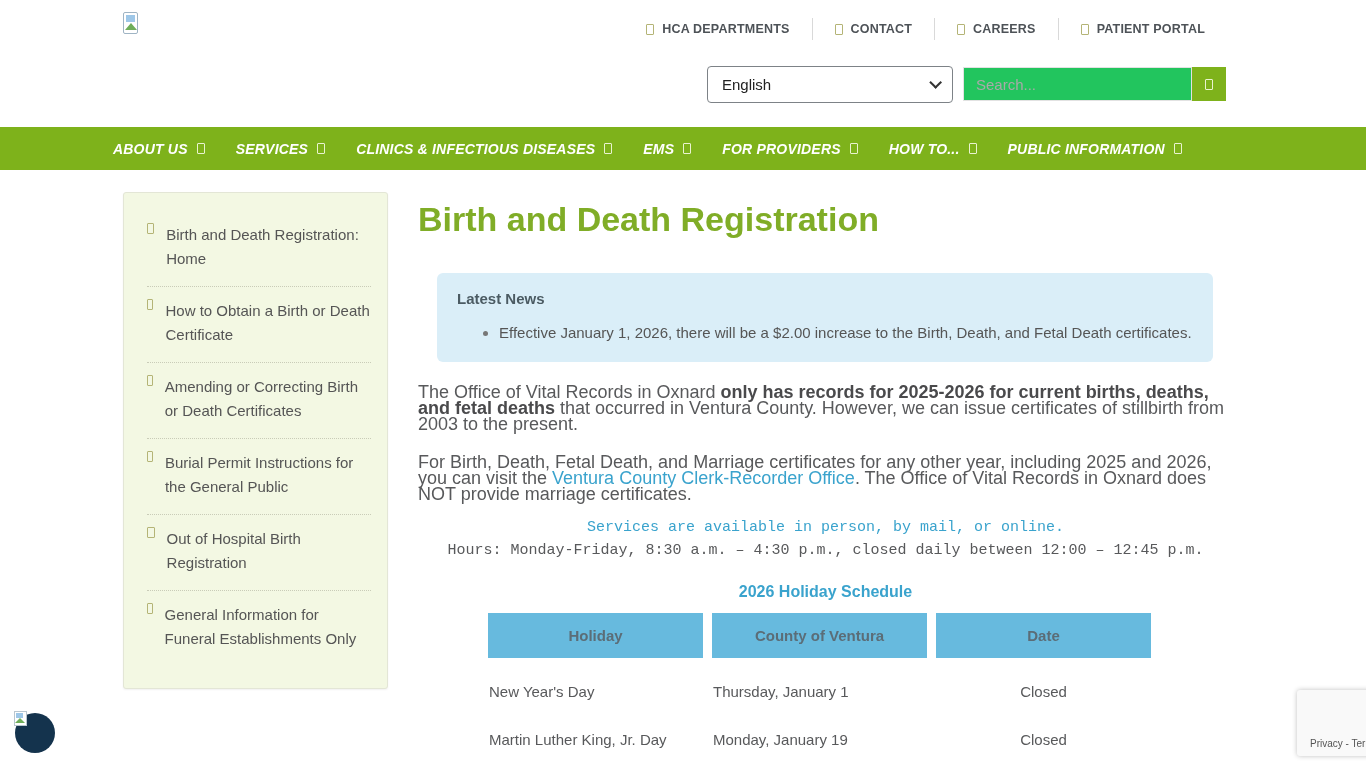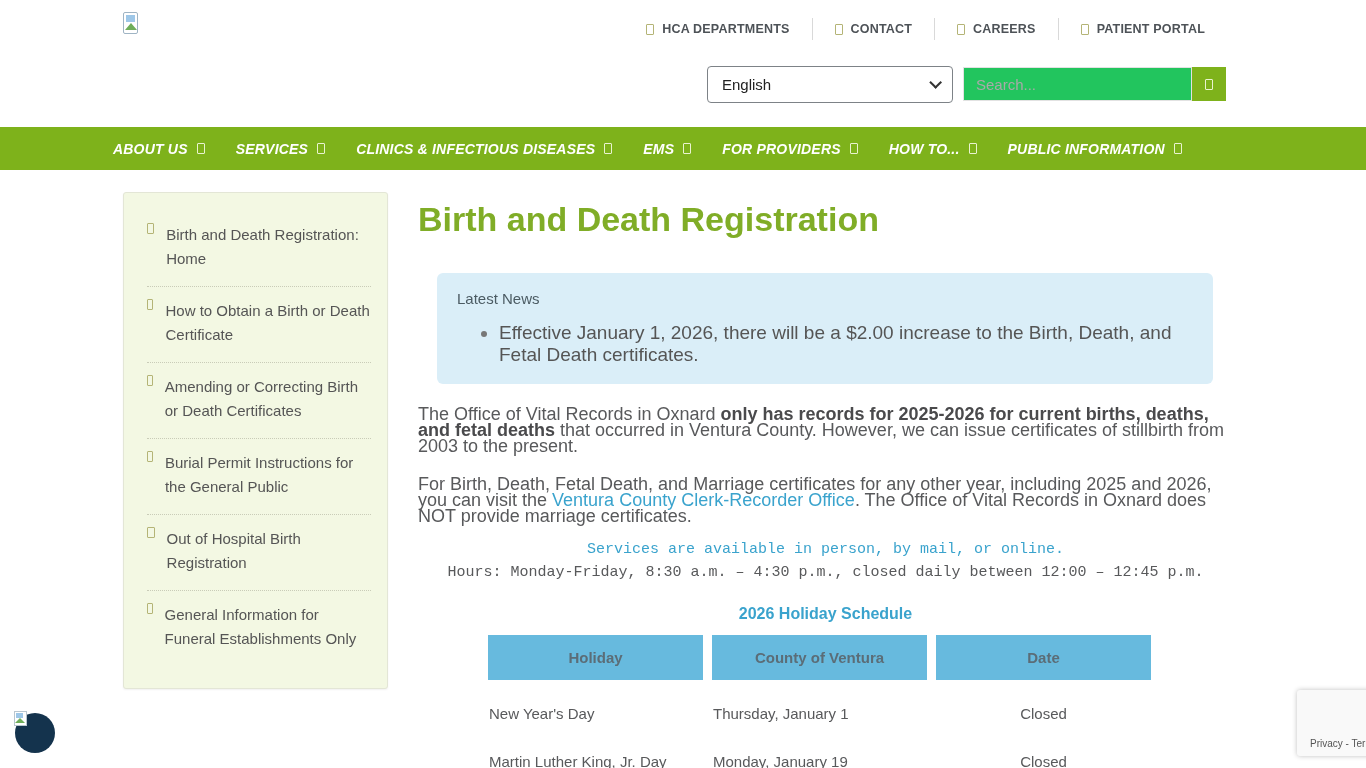--- a/index.html
+++ b/index.html
@@ -51,23 +51,23 @@
   .side-item { display:flex; gap:12px; padding:10px 0 13px 0; cursor:pointer; }
   .side-item .txt { font-size:15px; line-height:24px; color:#555; }
   .side-sep { border-top:1px dotted #c9ccb8; margin:2px 0; }
 
   .main { position:absolute; left:418px; top:0; width:815px; }
 
   .page-title { margin-top:30px; font-size:34px; font-weight:bold; color:#80ad27; }
 
   .news-box { margin:34px 0 0 19px; width:776px; background:#daeef8; border-radius:6px;
     padding:17px 20px 18px 20px; }
-  .news-title { font-size:15px; font-weight:normal; color:#4b5b63; }
+  .news-title { font-size:15px; font-weight:bold; color:#4b5b63; }
   .news-list { margin:15px 0 0 42px; }
-  .news-list li { font-size:19px; color:#555; line-height:22px; }
+  .news-list li { font-size:15px; color:#555; line-height:22px; }
   .news-list li::marker { color:#777; }
 
   .para { margin-top:22px; font-size:18px; line-height:16px; color:#58595b; }
   .para b { color:#4a4a4c; }
   .link { color:#3aa3cd; cursor:pointer; text-decoration:none; }
 
   .center-line { text-align:center; font-size:15px; color:#58595b; line-height:23px;font-family:Liberation Mono, monospace; }
   .center-line.first { margin-top:14px; }
   .sched-title { margin-top:21px; text-align:center; font-size:16px; font-weight:bold; color:#3aa3cd; }
 

